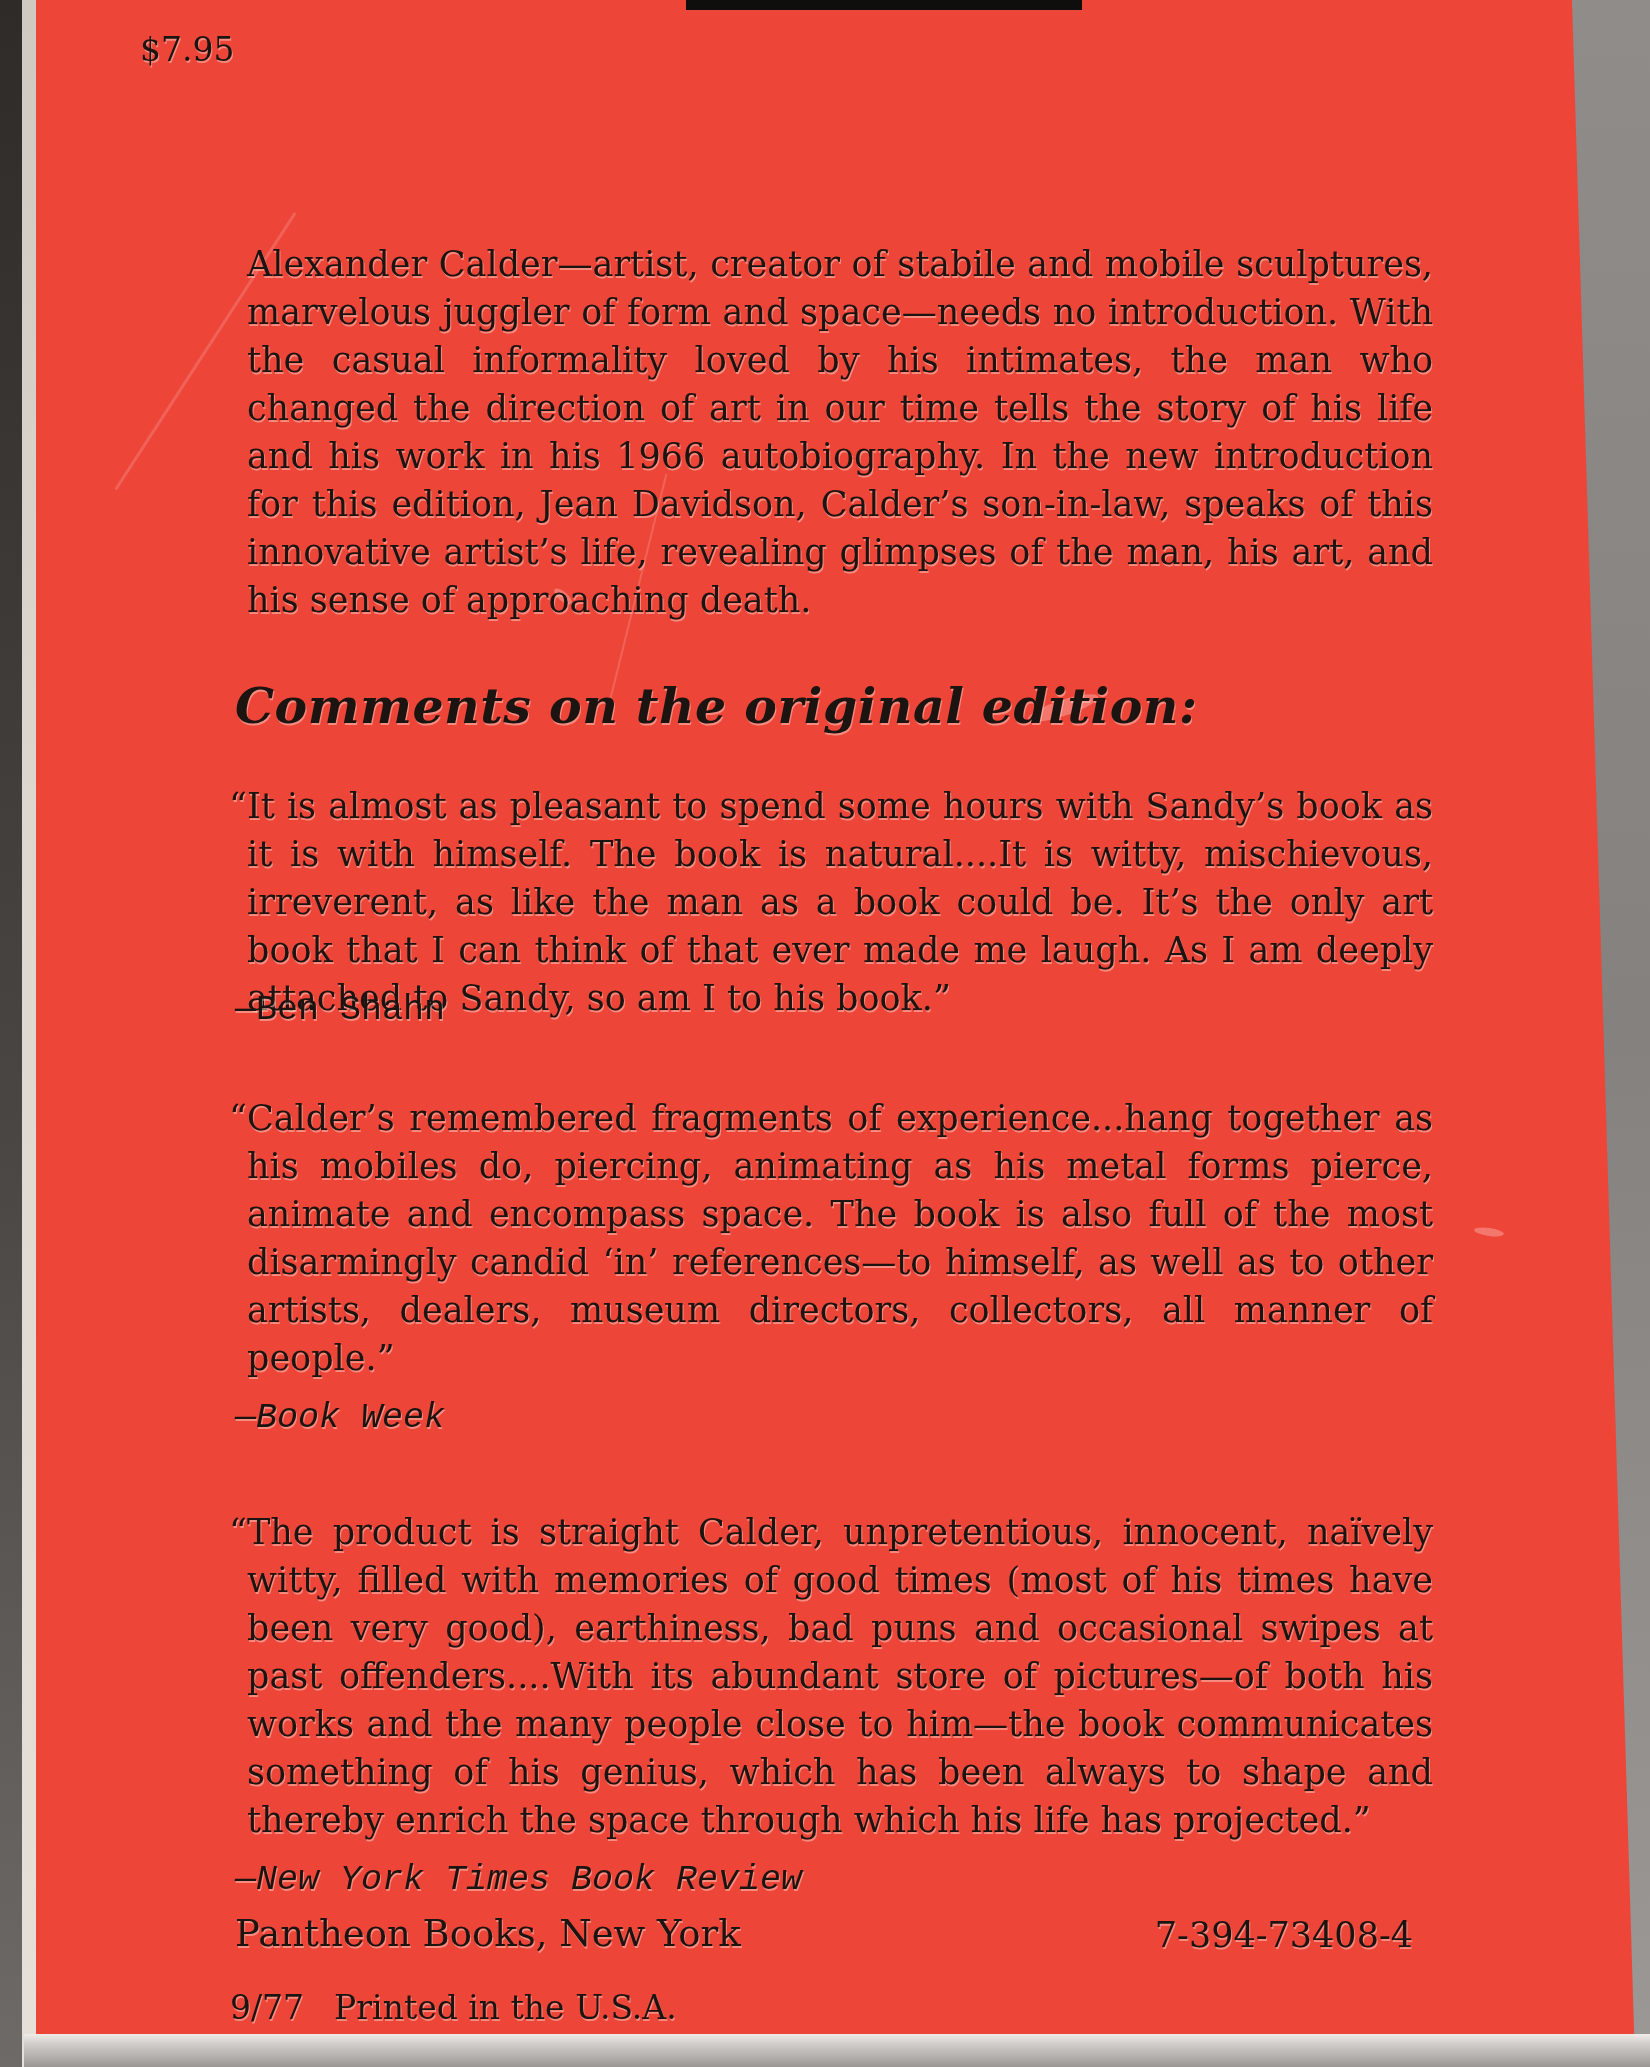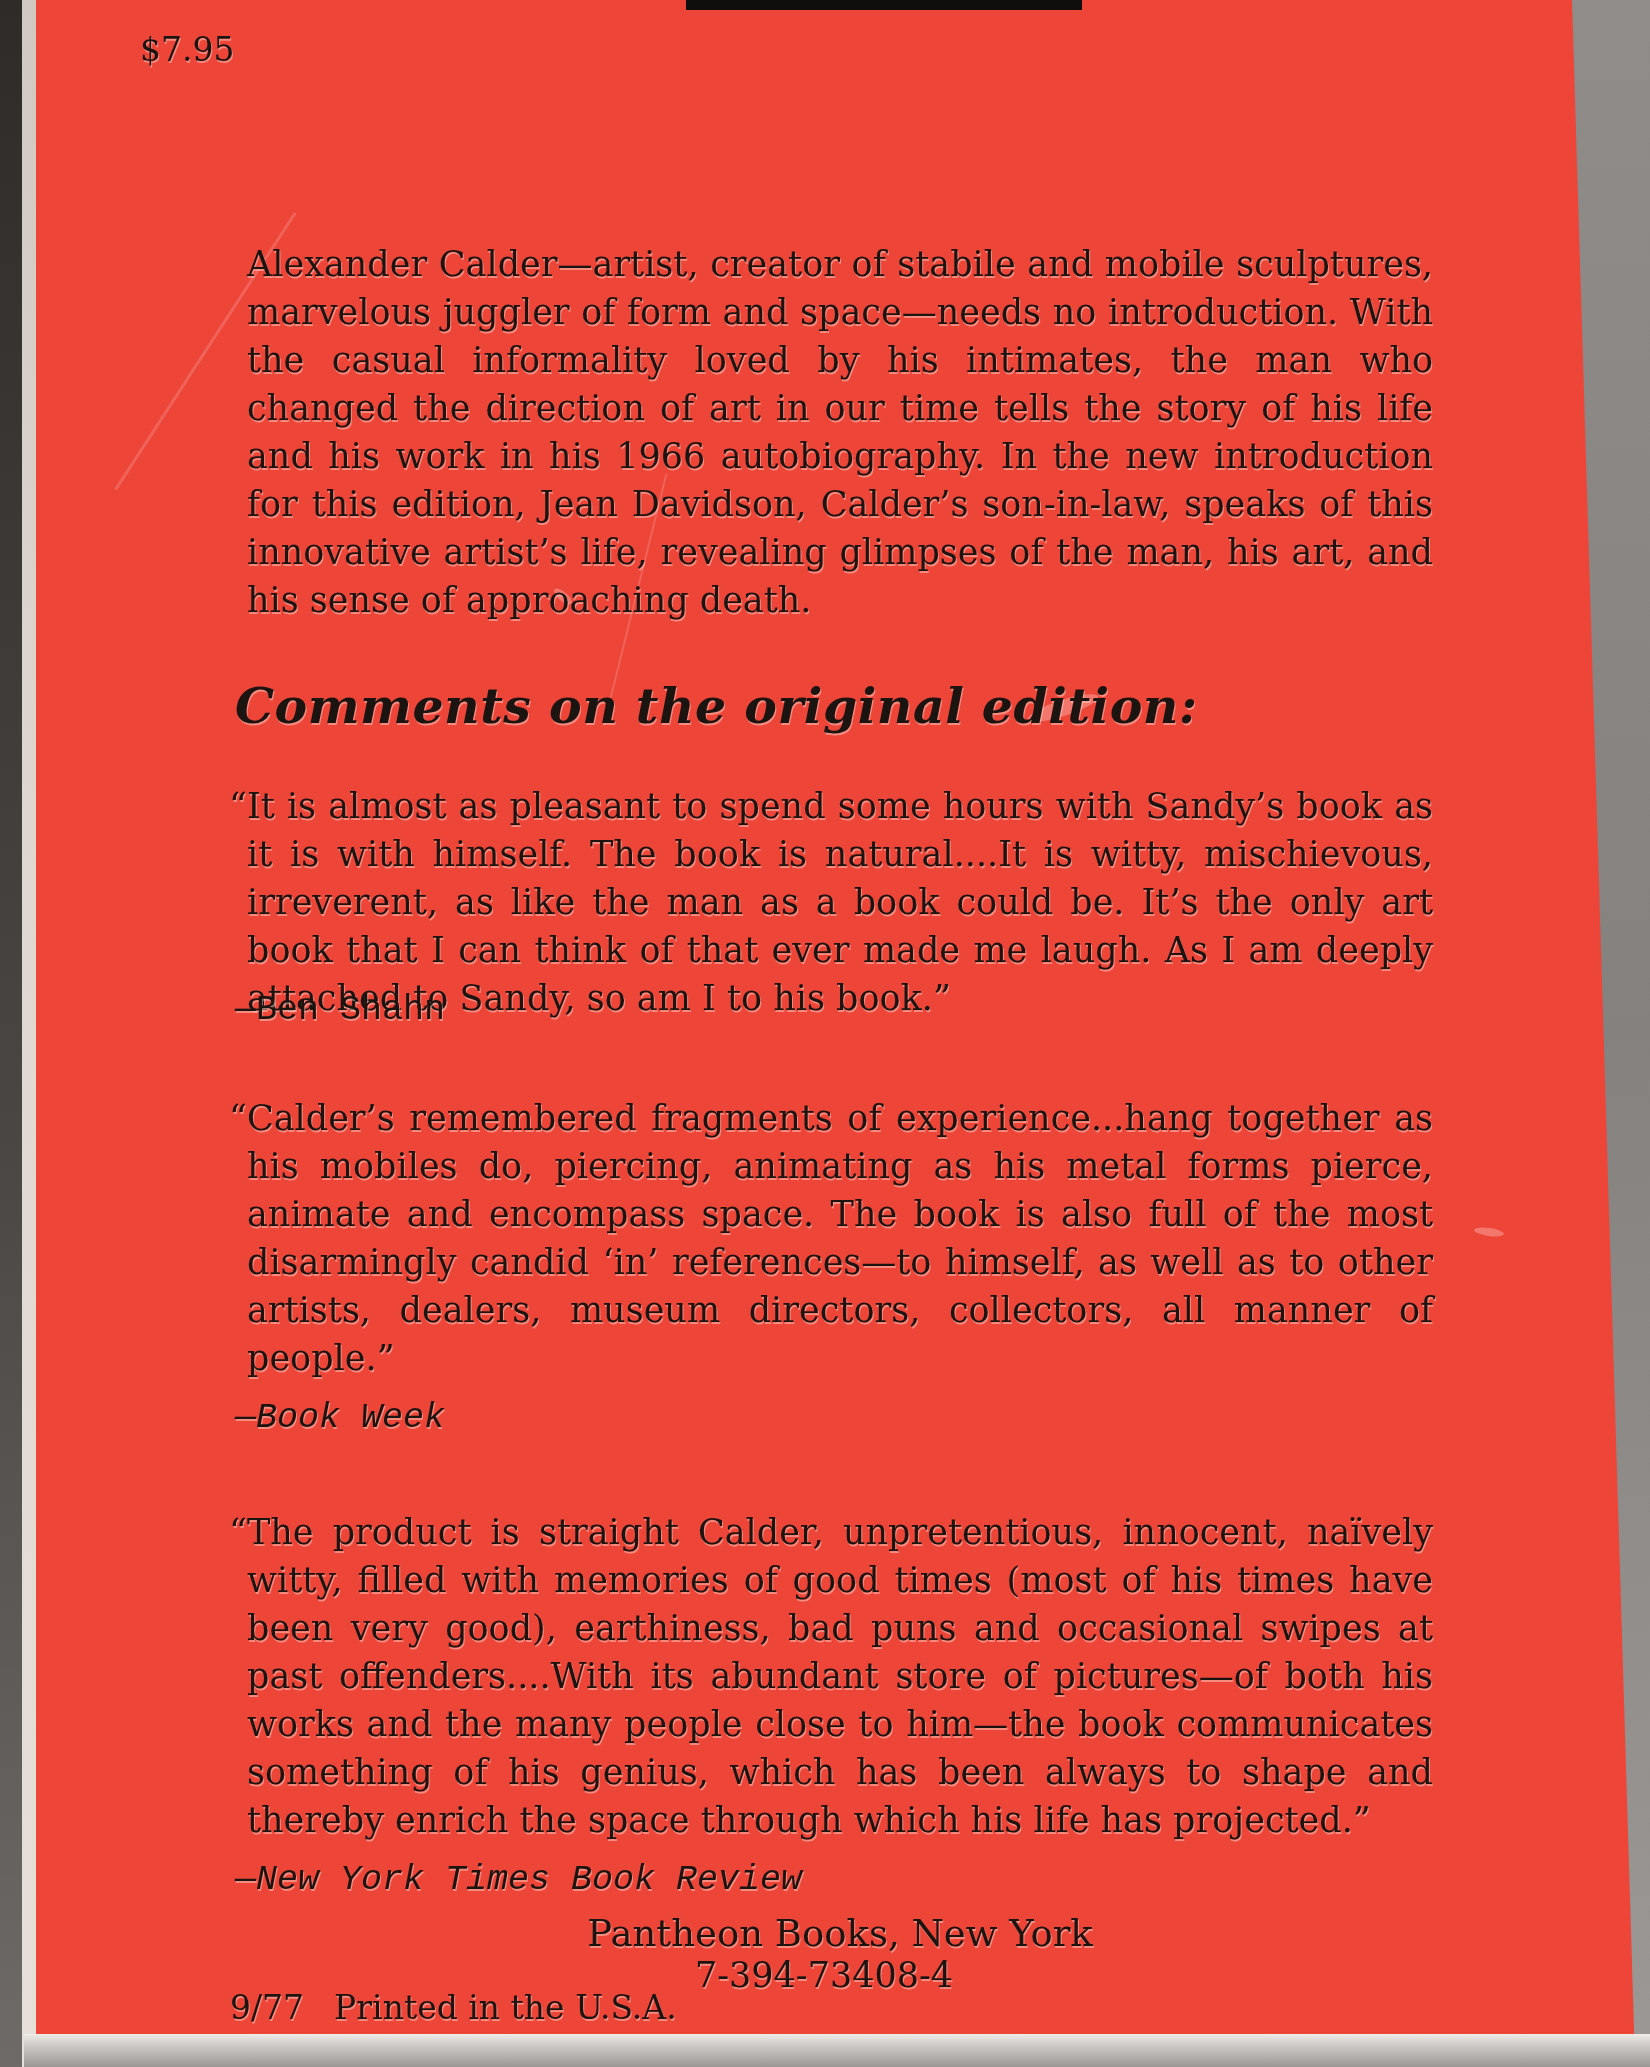--- a/index.html
+++ b/index.html
@@ -42,21 +42,21 @@
   .heading{margin:58px 0 0 0;font-style:italic;font-weight:bold;font-size:49px;line-height:48px;letter-spacing:0.5px;}
   .quote{margin:52px 0 0 0;}
   .quote .para{text-indent:-18px;}
   .attr{display:block;text-align:left;font-family:Liberation Mono, monospace;}
   .attr.inline{margin-top:-48px;padding-right:32px;}
   .attr.ownline{margin-top:0;padding-right:30px;font-style:italic;}
   .attr.ownline.q3{padding-right:12px;}
   .q2{margin-top:60px;}
   .q3{margin-top:66px;}
 
-  .footer-row{position:absolute;left:199px;top:1912px;width:1210px;display:flex;justify-content:space-between;align-items:center;flex-direction:column;}
+  .footer-row{position:absolute;left:199px;top:1912px;width:1210px;display:flex;justify-content:space-between;align-items:flex-end;}
   .publisher{font-size:37px;}
   .isbn{font-size:35px;padding-right:32px;}
   .printing{position:absolute;left:194px;top:1988px;font-size:33px;}
   .printing .note{margin-left:30px;}
 </style>
 </head>
 <body>
 
 <div class="edge-left"></div>
 <div class="paper-sliver"></div>

